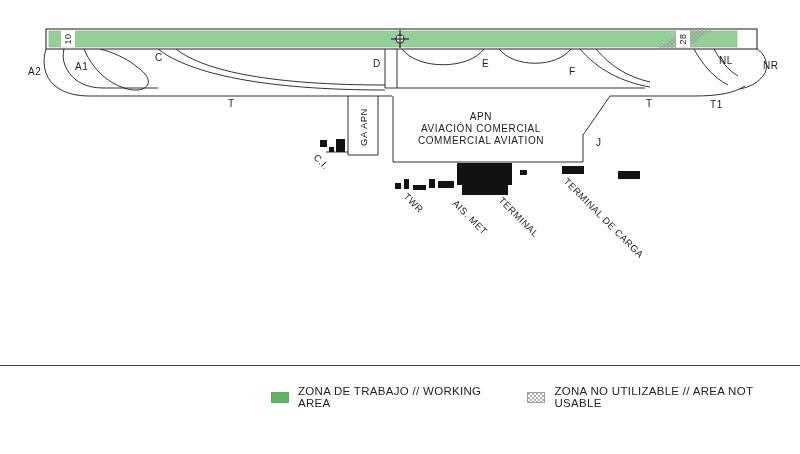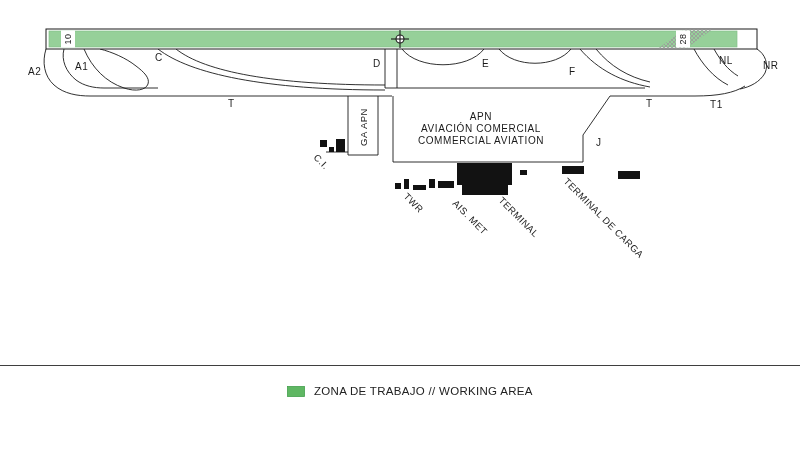--- a/index.html
+++ b/index.html
@@ -6,21 +6,21 @@
   body{width:800px;height:454px;position:relative;overflow:hidden;
        font-family:"Liberation Sans", sans-serif;color:#1a1a1a;}
   svg{display:block;}
   .tw path, .outline{fill:none;stroke:#1a1a1a;stroke-width:0.9;}
   svg text{font-family:"Liberation Sans", sans-serif;fill:#1a1a1a;}
   .lbl{font-size:10px;letter-spacing:0.6px;}
   .lbl-sm{font-size:9.5px;letter-spacing:0.5px;}
   .lbl-rwy{font-size:9px;letter-spacing:0.4px;}
   .bld{fill:#121212;stroke:none;}
   #separator{position:absolute;left:0;top:365px;width:800px;height:1px;background:#3f3f3f;}
-  #legend{position:absolute;left:287px;top:385px;display:flex;flex-direction:row;gap:14px;}
+  #legend{position:absolute;left:271px;top:385px;display:flex;flex-direction:row;gap:14px;}
   .legend-row{display:flex;align-items:center;gap:9px;font-size:11.5px;letter-spacing:0.3px;color:#222;}
   .swatch{flex:0 0 auto;}
 </style>
 </head>
 <body>
 
 <svg width="800" height="360" viewBox="0 0 800 360">
   <defs>
     <pattern id="hatch1" width="4" height="4" patternUnits="userSpaceOnUse">
       <path d="M0 0L4 4M4 0L0 4" stroke="#9a9a9a" stroke-width="0.8" fill="none"></path>
@@ -109,13 +109,24 @@
 
 <div id="separator"></div>
 
 <div id="legend">
   <div class="legend-row">
     <svg class="swatch" width="18" height="11">
       <rect x="0.5" y="0.5" width="17" height="10" stroke="#44a04c" stroke-width="0.8" fill="#5fb763"></rect>
     </svg>
     <span>ZONA DE TRABAJO // WORKING AREA</span>
   </div>
+  <div class="legend-row">
+    <svg class="swatch" width="18" height="11">
+      <defs>
+        <pattern id="hatch2" width="4" height="4" patternUnits="userSpaceOnUse">
+          <path d="M0 0L4 4M4 0L0 4" stroke="#9a9a9a" stroke-width="0.8" fill="none"></path>
+        </pattern>
+      </defs>
+      <rect x="0.5" y="0.5" width="17" height="10" fill="url(#hatch2)" stroke="#8a8a8a" stroke-width="0.8"></rect>
+    </svg>
+    <span>ZONA NO UTILIZABLE // AREA NOT USABLE</span>
+  </div>
 </div>
 
 </body></html>

